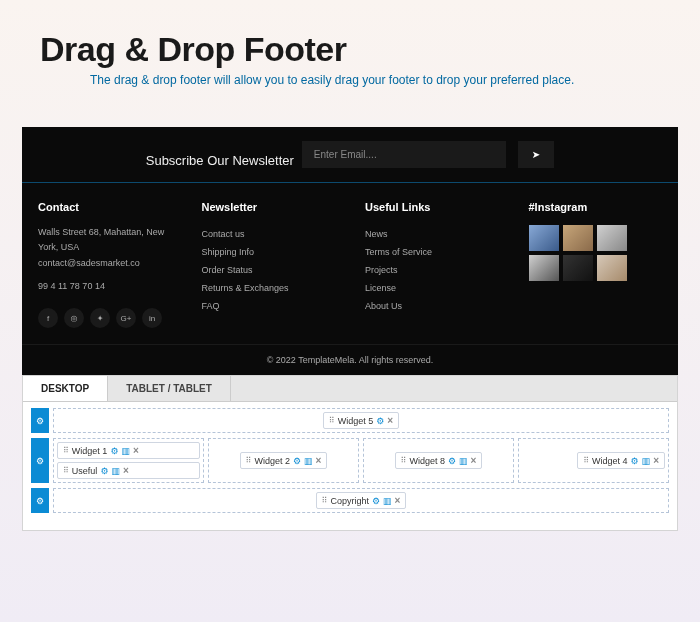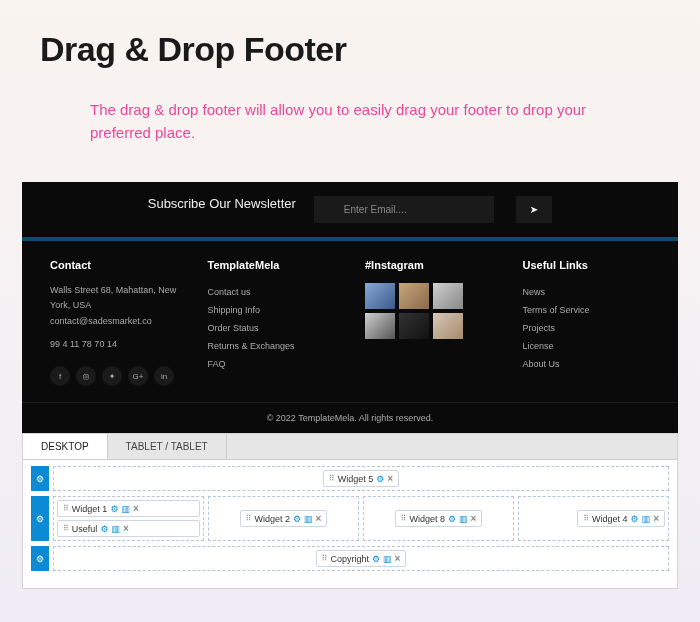--- a/index.html
+++ b/index.html
@@ -1,45 +1,45 @@
 <!DOCTYPE html>
 <html><head>
 <meta charset="utf-8">
 <style>
 *{margin:0;padding:0;box-sizing:border-box}
 body{font-family:-apple-system,BlinkMacSystemFont,"Segoe UI",Arial,sans-serif;background:linear-gradient(180deg,#faf4f0 0%,#f0ecf5 100%);width:700px;height:622px;overflow:hidden}
 .hero{text-align:left;padding:30px 40px 20px}
 .hero h1{font-size:34px;font-weight:700;color:#1a1a1a;letter-spacing:-0.5px}
-.hero p{font-size:15px;color:#ec4899;margin-top:30px;line-height:1.5;max-width:520px;margin-left:auto;margin-right:auto}
+.hero p{font-size:12px;color:#0369a1;margin-top:2px;line-height:1.5;max-width:520px;margin-left:auto;margin-right:auto}
 .footer-demo{background:#0a0a0a;color:#fff;margin:18px 22px 0;padding:0}
-.newsletter{display:flex;align-items:flex-start;justify-content:center;padding:14px 0;gap:18px;border-bottom:4px solid #0c4a6e}
+.newsletter{display:flex;align-items:flex-end;justify-content:center;padding:14px 0;gap:8px;border-bottom:1px solid #0c4a6e}
 .newsletter-label{font-size:13px;color:#eee}
-.newsletter-input{background:#1a1a1a;border:none;color:#888;font-size:10px;padding:8px 30px;width:180px;display:inline-block}
+.newsletter-input{background:#1a1a1a;border:none;color:#888;font-size:10px;padding:8px 12px;width:204px;display:inline-block}
 .newsletter-send{background:#1a1a1a;border:none;color:#fff;padding:8px 14px;font-size:10px;margin-left:4px;cursor:pointer}
-.footer-cols{display:flex;gap:30px;padding:18px 28px 16px}
+.footer-cols{display:flex;gap:30px;padding:18px 16px 16px}
 .col{flex:1}
 .col h4{font-size:11px;color:#fff;font-weight:600;margin-bottom:12px}
 .col .addr,.col .email,.col .phone{font-size:9px;color:#aaa;line-height:1.7}
 .col .phone{margin-top:8px}
 .col ul{list-style:none}
 .col ul li{font-size:9px;color:#aaa;line-height:2}
 .socials{display:flex;gap:6px;margin-top:14px}
 .socials span{width:20px;height:20px;border-radius:50%;background:#1a1a1a;display:flex;align-items:center;justify-content:center;font-size:8px;color:#aaa}
 .insta-grid{display:grid;grid-template-columns:repeat(3,30px);gap:4px}
 .insta-grid div{width:30px;height:26px;background:#444;background:linear-gradient(135deg,#666,#333)}
 .insta-grid div:nth-child(1){background:linear-gradient(135deg,#88a9d6,#3a5a8a)}
 .insta-grid div:nth-child(2){background:linear-gradient(135deg,#c7a67a,#8a6a4a)}
 .insta-grid div:nth-child(3){background:linear-gradient(135deg,#d0d0d0,#888)}
 .insta-grid div:nth-child(4){background:linear-gradient(135deg,#d0d0d0,#555)}
 .insta-grid div:nth-child(5){background:linear-gradient(135deg,#333,#111)}
 .insta-grid div:nth-child(6){background:linear-gradient(135deg,#d6c8b8,#a68a6a)}
 .copyright{text-align:center;font-size:9px;color:#aaa;padding:10px 14px;border-top:1px solid #1a1a1a}
 .builder{background:#fff;margin:0 22px;border:1px solid #d4d4d4}
 .tabs{display:flex;background:#e6e6e6;border-bottom:1px solid #ccc}
-.tab{padding:7px 18px;font-size:10px;font-weight:400;color:#444;cursor:pointer;border-right:1px solid #ccc}
+.tab{padding:7px 18px;font-size:10px;font-weight:700;color:#444;cursor:pointer;border-right:1px solid #ccc}
 .tab.active{background:#fff;color:#222}
 .builder-body{padding:6px 8px 12px}
 .row{display:flex;gap:4px;margin-bottom:5px;align-items:stretch}
 .row-gear{width:18px;background:#0b8bd4;display:flex;align-items:center;justify-content:center;color:#fff;font-size:9px;cursor:pointer;align-self:stretch}
 .row-content{flex:1;display:flex;gap:4px}
 .cell{flex:1;border:1px dashed #b5c4d8;background:#fff;padding:3px;min-height:22px;display:flex;align-items:center}
 .cell.center{justify-content:center}
 .cell.left{justify-content:flex-start}
 .cell.right{justify-content:flex-end}
 .widget{display:flex;align-items:center;gap:3px;border:1px solid #cfd6e1;border-radius:2px;background:#fff;padding:2px 5px;font-size:9px;color:#333}
@@ -71,49 +71,49 @@
       <div class="phone">99 4 11 78 70 14</div>
       <div class="socials">
         <span>f</span>
         <span>◎</span>
         <span>✦</span>
         <span>G+</span>
         <span>in</span>
       </div>
     </div>
     <div class="col">
-      <h4>TemplateMela</h4>
+      <h4>Newsletter</h4>
       <ul>
         <li>Contact us</li>
         <li>Shipping Info</li>
         <li>Order Status</li>
         <li>Returns &amp; Exchanges</li>
         <li>FAQ</li>
       </ul>
-    </div>
-    <div class="col">
-      <h4>#Instagram</h4>
-      <div class="insta-grid">
-        <div></div>
-        <div></div>
-        <div></div>
-        <div></div>
-        <div></div>
-        <div></div>
-      </div>
     </div>
     <div class="col">
       <h4>Useful Links</h4>
       <ul>
         <li>News</li>
         <li>Terms of Service</li>
         <li>Projects</li>
         <li>License</li>
         <li>About Us</li>
       </ul>
+    </div>
+    <div class="col">
+      <h4>#Instagram</h4>
+      <div class="insta-grid">
+        <div></div>
+        <div></div>
+        <div></div>
+        <div></div>
+        <div></div>
+        <div></div>
+      </div>
     </div>
   </div>
   <div class="copyright">© 2022 TemplateMela. All rights reserved.</div>
 </div>
 
 <div class="builder">
   <div class="tabs">
     <div class="tab active">DESKTOP</div>
     <div class="tab">TABLET / TABLET</div>
   </div>

